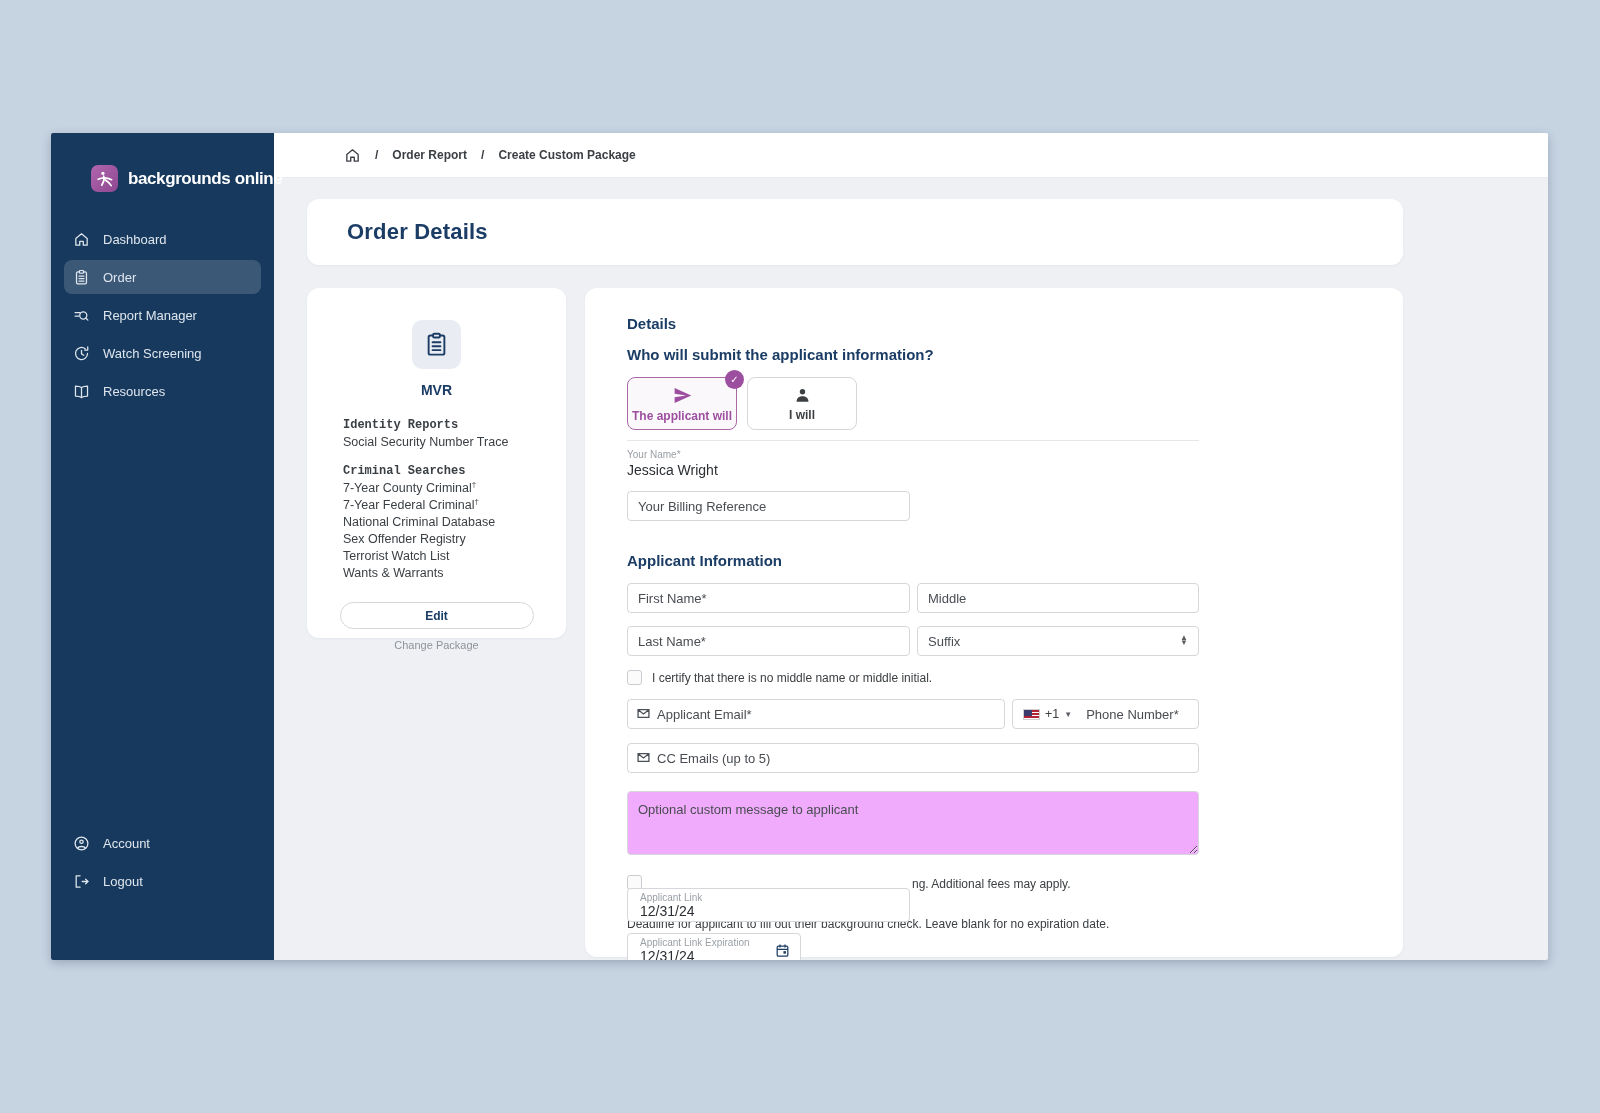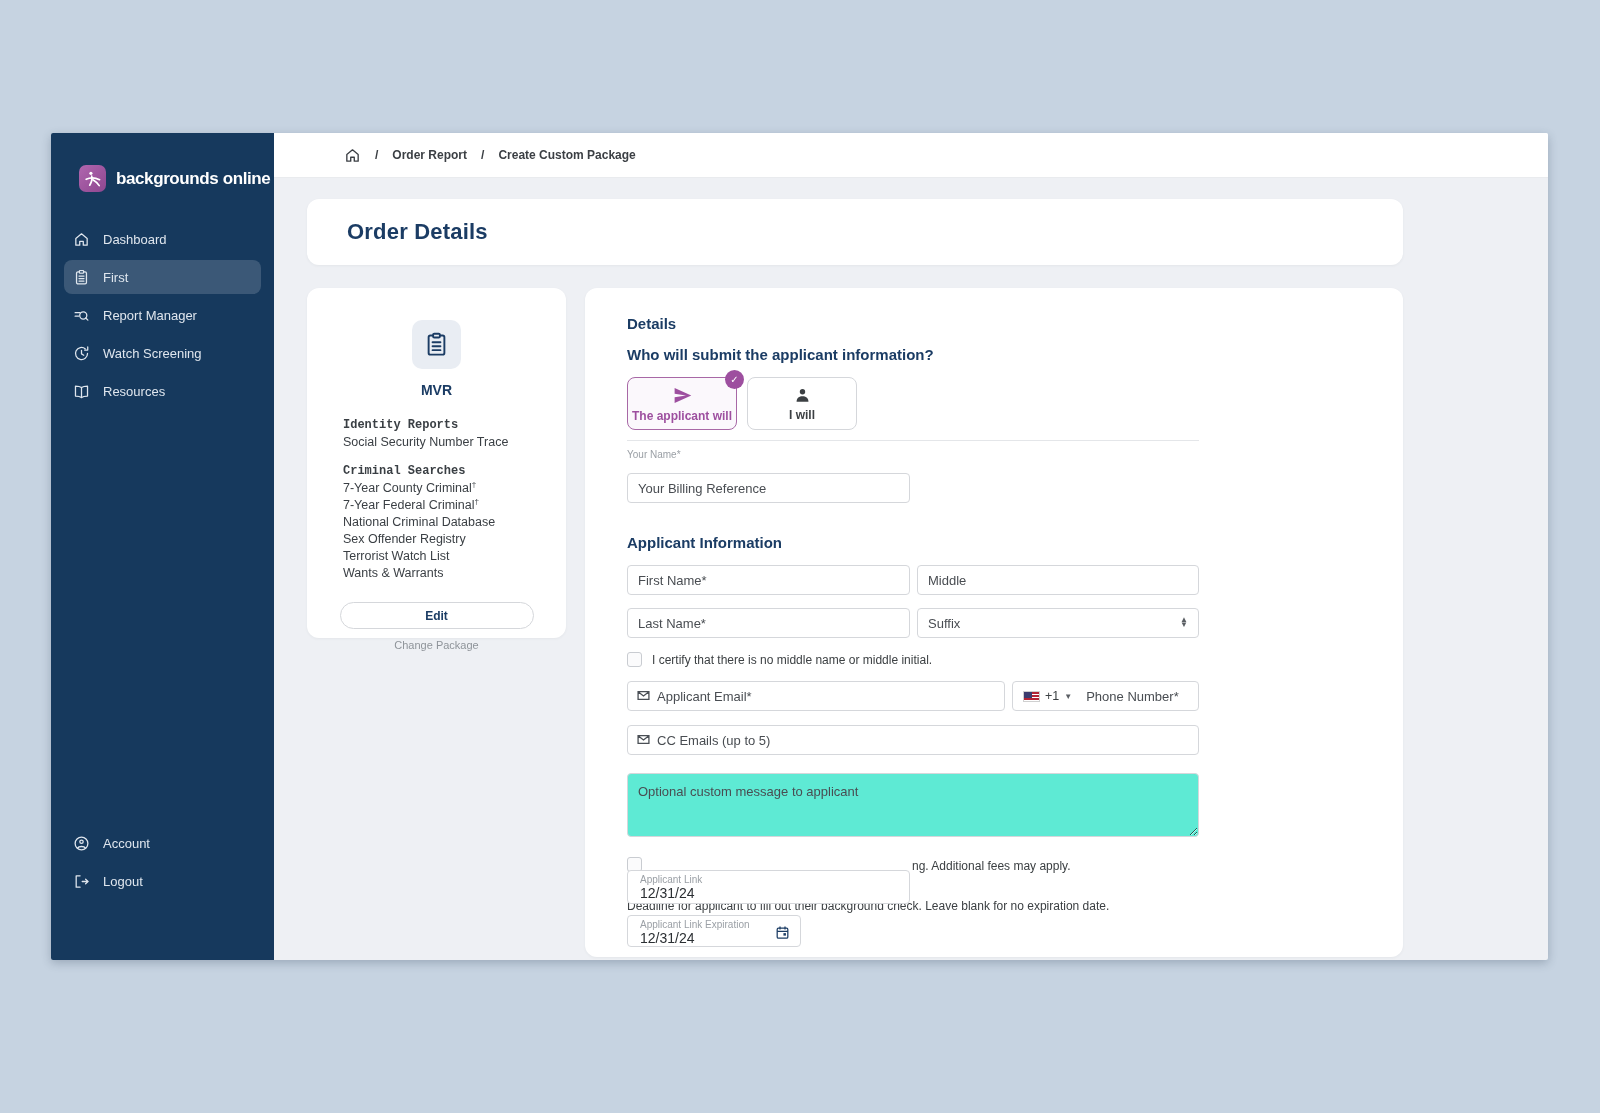--- a/index.html
+++ b/index.html
@@ -13,21 +13,21 @@
     position:absolute; left:51px; top:133px; width:1497px; height:827px;
     display:flex; background:#eef0f4; border-radius:2px;
     box-shadow:0 3px 10px rgba(44,62,84,.28);
     overflow:hidden;
   }
   
   .sidebar {
     width:223px; background:#16395d; color:#e7edf4; flex-shrink:0;
     display:flex; flex-direction:column; position:relative;
   }
-  .logo-row { display:flex; align-items:center; gap:10px; padding:32px 0 0 28px; }
+  .logo-row { display:flex; align-items:center; gap:10px; padding:32px 0 0 28px;margin-left:12px; }
   .logo-badge {
     width:27px; height:27px; border-radius:7px;
     background:linear-gradient(135deg,#b066ae,#8e4790);
     display:flex; align-items:center; justify-content:center; flex-shrink:0;
   }
   .logo-text { color:#fff; font-size:17px; font-weight:700; letter-spacing:-.4px; white-space:nowrap; }
   .nav { margin-top:30px; padding:0 13px; display:flex; flex-direction:column; gap:4px; }
   .nav-item {
     display:flex; align-items:center; gap:13px; height:34px; padding:0 10px 0 9px;
     border-radius:8px; font-size:13px; color:#dfe6ee; cursor:default;
@@ -127,21 +127,21 @@
   }
   .flag { width:17px; height:11px; position:relative; flex-shrink:0;
     background:repeating-linear-gradient(#b22234 0 1.6px,#fff 1.6px 3.2px); border:.5px solid #d0d0d0; }
   .flag::after { content:""; position:absolute; left:0; top:0; width:8px; height:6px; background:#3c3b6e; }
   .dial { font-size:12.5px; color:#3c4043; }
   .caret { font-size:8px; color:#5a5e63; }
   .phone-ph { font-size:13px; color:#494d52; margin-left:9px; }
   .ccrow { margin-top:14px; }
   textarea.msg {
     width:100%; height:64px; margin-top:18px; border:1px solid #d5d7db; border-radius:4px;
-    font-family:inherit; font-size:13px; color:#3c4043; padding:10px 10px; resize:vertical; background:#5eead4;
+    font-family:inherit; font-size:13px; color:#3c4043; padding:10px 10px; resize:vertical; background:#f0abfc;
   }
   
   .ozone { position:relative; margin-top:16px; height:92px; }
   .ozone .cb2 { position:absolute; left:0; top:0; }
   .fees-frag { position:absolute; left:285px; top:2px; font-size:12px; color:#3c4043; white-space:nowrap; }
   .float-box {
     position:absolute; left:0; top:13px; width:283px; height:34px; background:#fff;
     border:1px solid #d5d7db; border-radius:4px; z-index:3; padding:3px 0 0 12px;
   }
   .float-box .val { font-size:14px; color:#2b2f33; margin-top:0px; }
@@ -177,21 +177,21 @@
             <path d="M4 10.5 L12 4 L20 10.5 V20 H14.5 V14.5 H9.5 V20 H4 Z"></path>
           </svg>
         <span>Dashboard</span>
       </div>
       <div class="nav-item active">
         <svg width="17" height="17" viewBox="0 0 24 24" fill="none" stroke="#dfe6ee" stroke-width="1.8" stroke-linecap="round" stroke-linejoin="round">
             <rect x="5" y="4" width="14" height="17" rx="2"></rect>
             <rect x="9" y="2.2" width="6" height="3.6" rx="1" fill="#16395d"></rect>
             <path d="M8.5 10h7M8.5 13.5h7M8.5 17h7"></path>
           </svg>
-        <span>First</span>
+        <span>Order</span>
       </div>
       <div class="nav-item">
         <svg width="17" height="17" viewBox="0 0 24 24" fill="none" stroke="#dfe6ee" stroke-width="1.8" stroke-linecap="round">
             <path d="M3 8h7M3 13h5"></path>
             <circle cx="14.5" cy="12" r="5"></circle>
             <path d="M18 15.5 L21 18.5"></path>
           </svg>
         <span>Report Manager</span>
       </div>
       <div class="nav-item">
@@ -301,20 +301,21 @@
                     <path d="M4.5 20 C4.5 15.2 8 13 12 13 s7.5 2.2 7.5 7 Z"></path>
                   </svg>
                 <span class="opt-label">I will</span>
               </div>
             </div>
 
             <div class="divider"></div>
 
             <div class="name-block">
               <div class="mini-label">Your Name*</div>
+              <div class="name-value">Jessica Wright</div>
             </div>
 
             <input class="inp billing" placeholder="Your Billing Reference" style="">
 
             <div class="h-navy sec-head">Applicant Information</div>
 
             <div class="frow">
               <input class="inp w-half1" placeholder="First Name*" style="">
               <input class="inp w-half2" placeholder="Middle" style="">
             </div>

